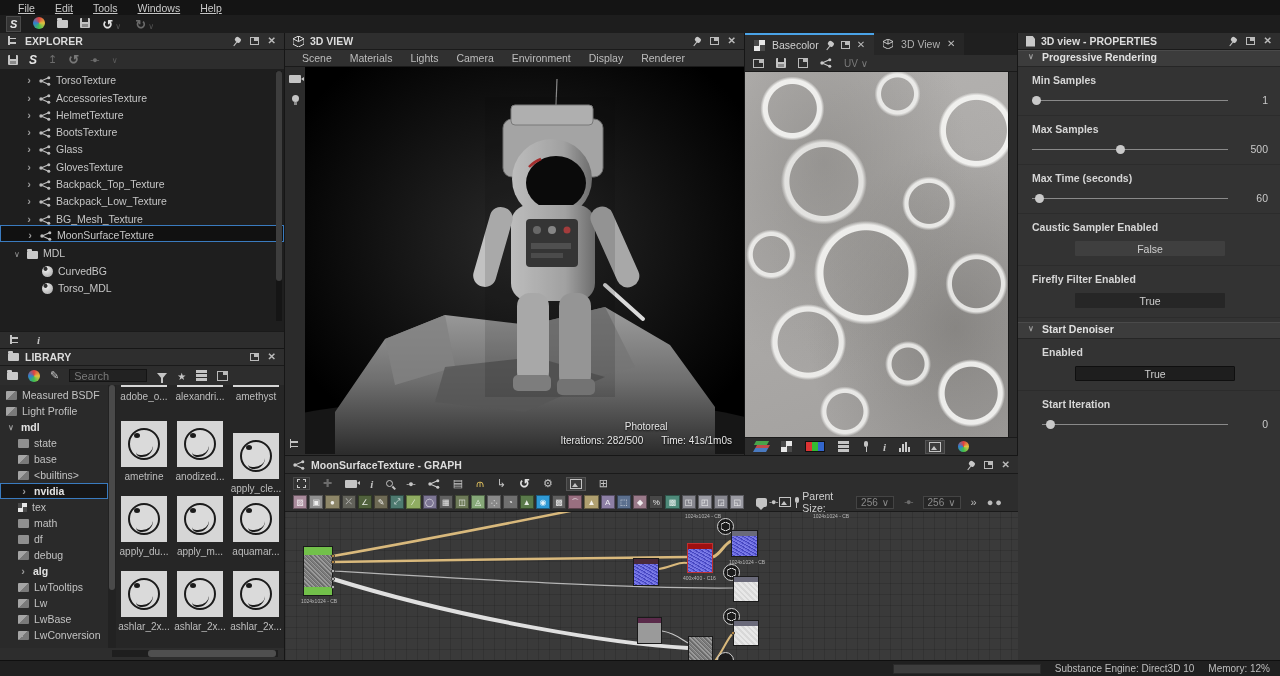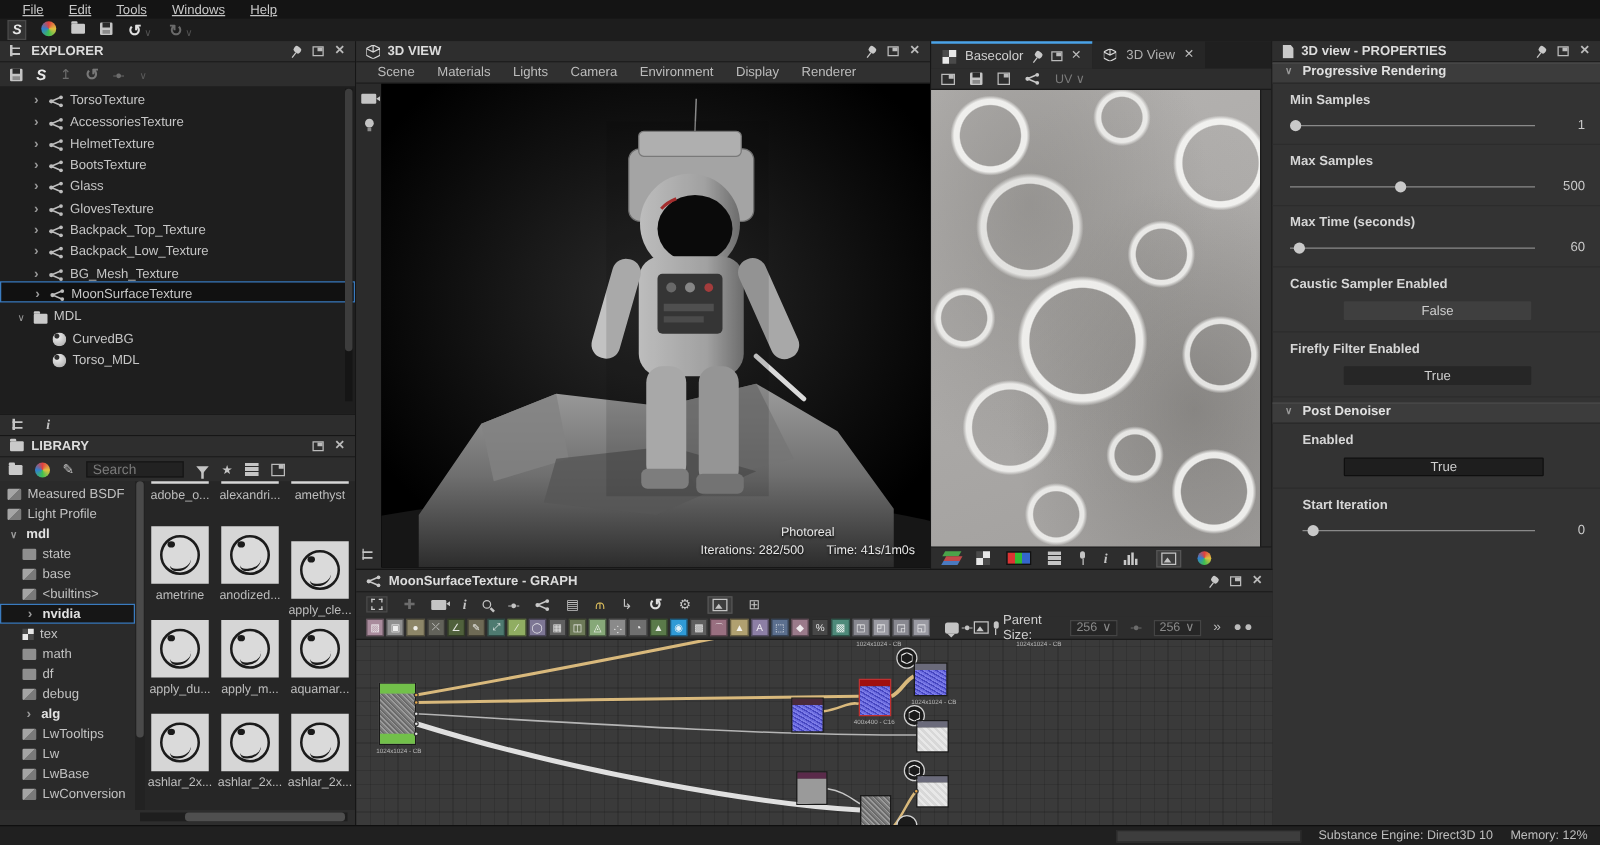--- a/index.html
+++ b/index.html
@@ -749,21 +749,21 @@
     <div class="pfield">
       <div class="plabel">Caustic Sampler Enabled</div>
       <div class="pbtn">False</div>
     </div>
     <div class="pfield">
       <div class="plabel">Firefly Filter Enabled</div>
       <div class="pbtn dark">True</div>
     </div>
     <div class="psection" style="margin-top:4px">
       <span class="chev chev-d"></span>
-      <span>Post Denoiser</span>
+      <span>Start Denoiser</span>
     </div>
     <div class="pfield pd-indent">
       <div class="plabel">Enabled</div>
       <div class="pbtn darker">True</div>
     </div>
     <div class="pfield pd-indent" style="border-bottom:none">
       <div class="plabel">Start Iteration</div>
       <div class="slider-row">
         <div class="track">
             <div class="thumbdot" style="left:2%"></div>

